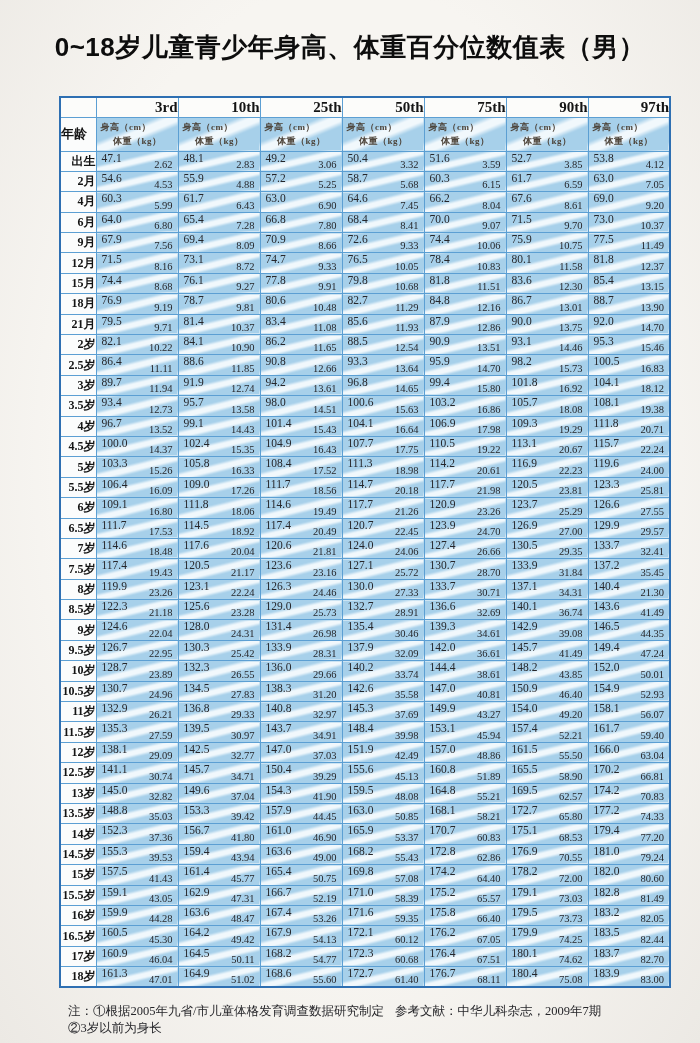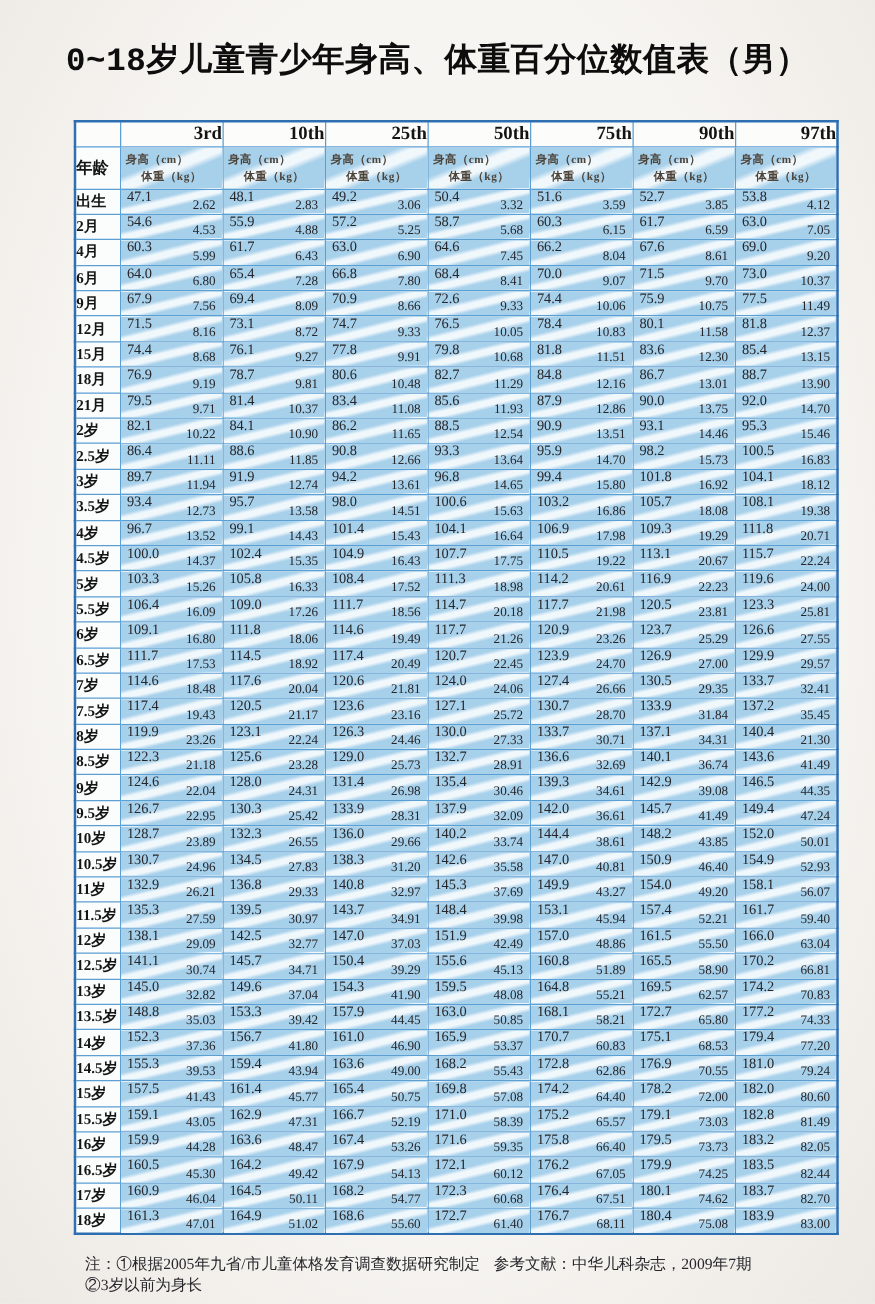--- a/index.html
+++ b/index.html
@@ -6,21 +6,21 @@
   body{background:#e9e7e3;font-family:"Liberation Serif", serif;}
   .page{
     position:relative;width:700px;height:1043px;margin:0 auto;
     background:#f4f2ee;
     background-image:radial-gradient(ellipse at 50% 45%, #f7f5f1 60%, #ece9e4 100%);
     overflow:hidden;
   }
   .title{
     position:absolute;top:30px;left:0;right:0;margin:0;
     text-align:center;
-    font-family:Liberation Mono, monospace;
+    font-family:Liberation Sans, sans-serif;
     font-weight:bold;font-size:26px;color:#0d0d0d;letter-spacing:0.5px;
   }
   table.growth{
     position:absolute;left:59px;top:96px;
     border-collapse:collapse;table-layout:fixed;
     border:2px solid #2e6fb2;background:#fcfdfe;
     font-family:"Liberation Serif", serif;
   }
   col.c-age{width:36px;}
   col.c-d{width:82px;}
@@ -38,21 +38,21 @@
   tr.unit-row{height:34px;}
   th.age-h{
     background:#fbfcfc;font-size:13px;font-weight:bold;color:#141414;
     text-align:left;vertical-align:middle;
   }
   td.ucell{position:relative;font-weight:bold;}
   .ulab-h{position:absolute;top:3px;left:4px;font-size:9px;color:#4c4339;letter-spacing:0.5px;}
   .ulab-w{position:absolute;bottom:3px;right:16px;font-size:9px;color:#4c4339;letter-spacing:0.5px;}
   tbody tr{height:20.4px;}
   td.age{
-    background:#fbfcfc;text-align:left;vertical-align:middle;
+    background:#fbfcfc;text-align:right;vertical-align:middle;
     font-size:12px;font-weight:bold;color:#141414;
   }
   td.dcell{position:relative;}
   .hv{position:absolute;top:0px;left:5px;font-size:11.5px;color:#26262a;}
   .wv{position:absolute;bottom:1px;right:5px;font-size:10.5px;color:#26262a;}
   .footnotes{
     position:absolute;left:68px;top:1003px;width:616px;
     font-size:12.5px;color:#26262a;line-height:17px;
   }
   .note-line1{position:relative;white-space:nowrap;}

